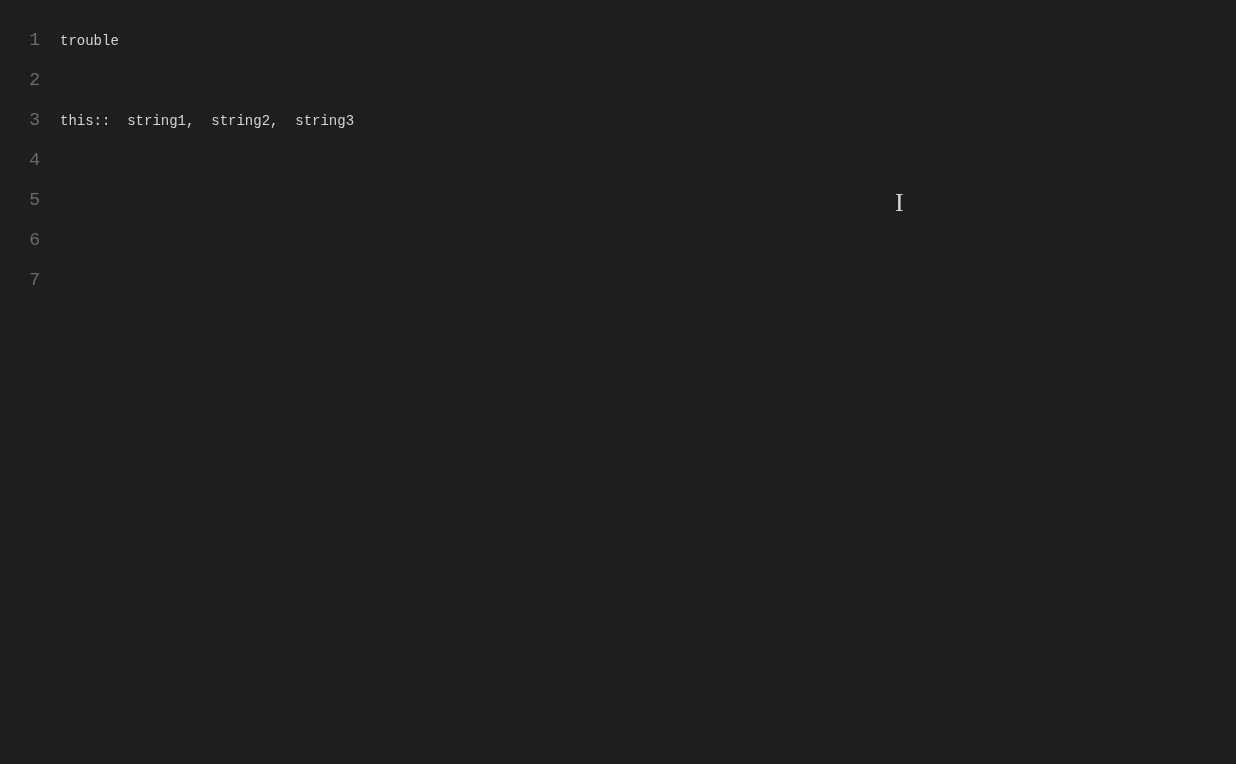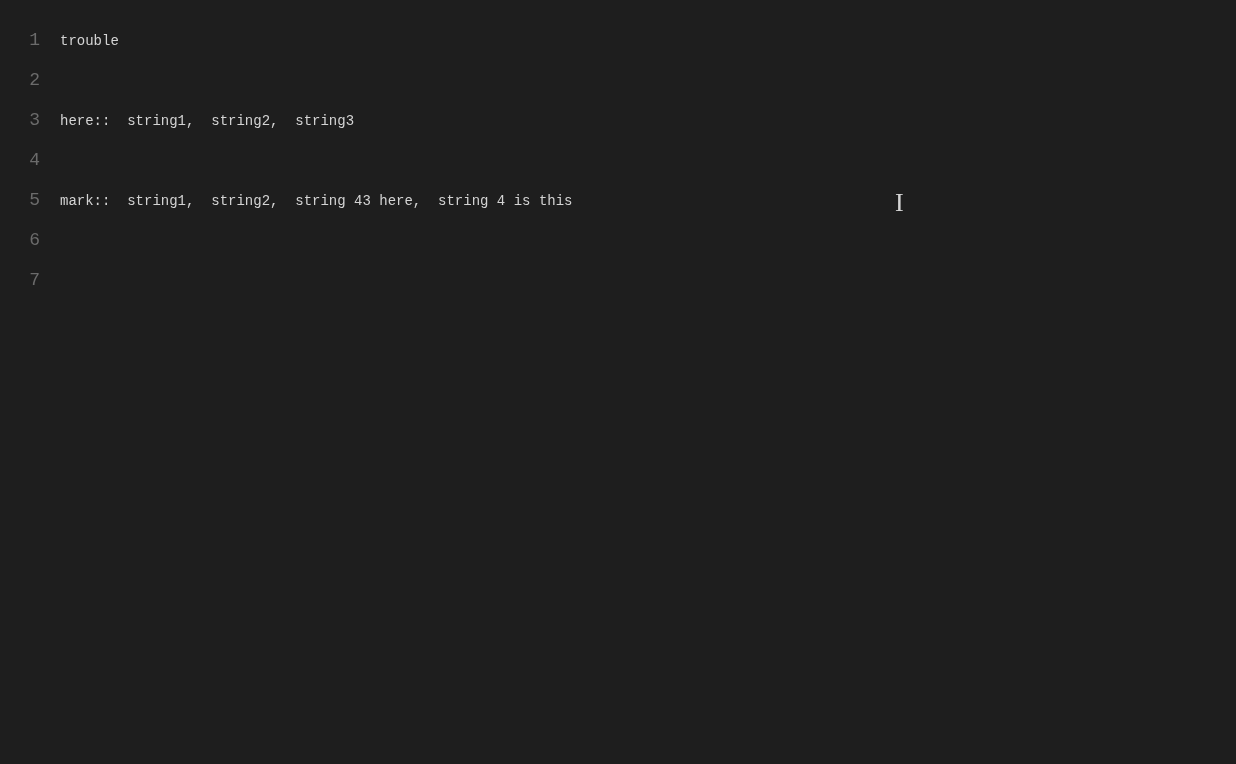--- a/index.html
+++ b/index.html
@@ -75,29 +75,28 @@
   <div class="code-line">
     <span class="line-number">1</span>
     <span class="line-content">trouble</span>
   </div>
   <div class="code-line">
     <span class="line-number">2</span>
     <span class="line-content"></span>
   </div>
   <div class="code-line">
     <span class="line-number">3</span>
-    <span class="line-content">here::  string1,  string2,  string3</span>
+    <span class="line-content">this::  string1,  string2,  string3</span>
   </div>
   <div class="code-line">
     <span class="line-number">4</span>
     <span class="line-content"></span>
   </div>
   <div class="code-line">
     <span class="line-number">5</span>
-    <span class="line-content">mark::  string1,  string2,  string 43 here,  string 4 is this</span>
   </div>
   <div class="code-line">
     <span class="line-number">6</span>
     <span class="line-content"></span>
   </div>
   <div class="code-line">
     <span class="line-number">7</span>
     <span class="line-content"></span>
   </div>
 

